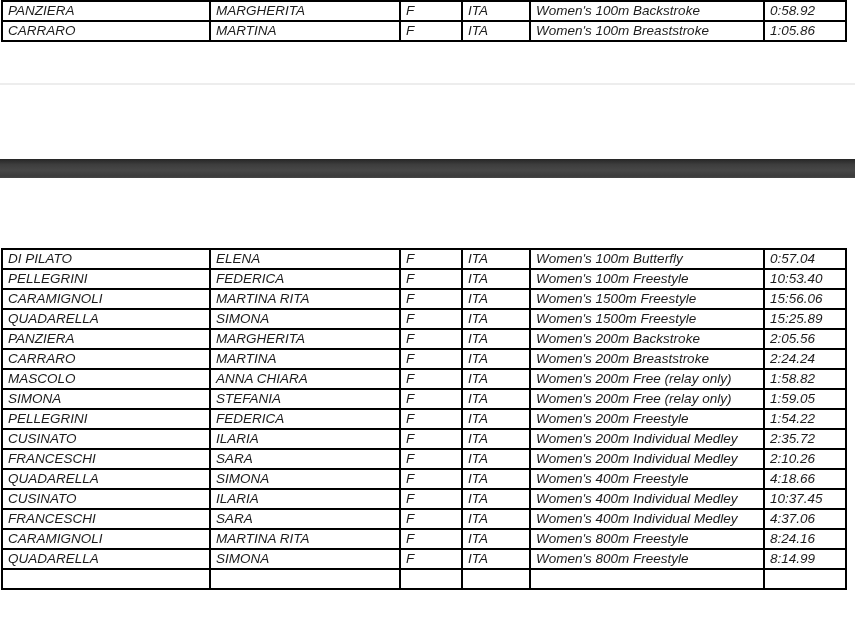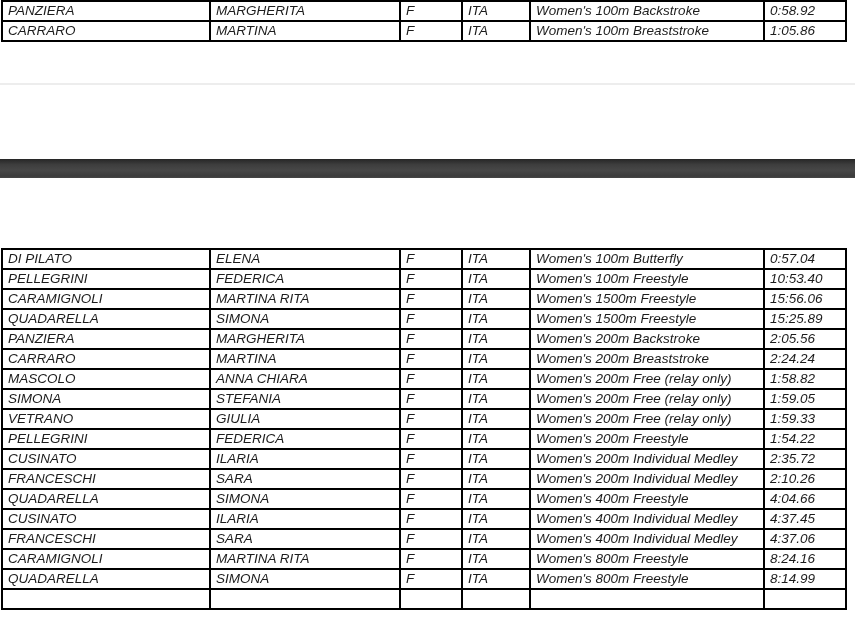--- a/index.html
+++ b/index.html
@@ -157,28 +157,20 @@
     </tr>
     <tr>
       <td>SIMONA</td>
       <td>STEFANIA</td>
       <td>F</td>
       <td>ITA</td>
       <td>Women's 200m Free (relay only)</td>
       <td>1:59.05</td>
     </tr>
     <tr>
-      <td>VETRANO</td>
-      <td>GIULIA</td>
-      <td>F</td>
-      <td>ITA</td>
-      <td>Women's 200m Free (relay only)</td>
-      <td>1:59.33</td>
-    </tr>
-    <tr>
       <td>PELLEGRINI</td>
       <td>FEDERICA</td>
       <td>F</td>
       <td>ITA</td>
       <td>Women's 200m Freestyle</td>
       <td>1:54.22</td>
     </tr>
     <tr>
       <td>CUSINATO</td>
       <td>ILARIA</td>
@@ -194,29 +186,29 @@
       <td>ITA</td>
       <td>Women's 200m Individual Medley</td>
       <td>2:10.26</td>
     </tr>
     <tr>
       <td>QUADARELLA</td>
       <td>SIMONA</td>
       <td>F</td>
       <td>ITA</td>
       <td>Women's 400m Freestyle</td>
-      <td>4:04.66</td>
+      <td>4:18.66</td>
     </tr>
     <tr>
       <td>CUSINATO</td>
       <td>ILARIA</td>
       <td>F</td>
       <td>ITA</td>
       <td>Women's 400m Individual Medley</td>
-      <td>4:37.45</td>
+      <td>10:37.45</td>
     </tr>
     <tr>
       <td>FRANCESCHI</td>
       <td>SARA</td>
       <td>F</td>
       <td>ITA</td>
       <td>Women's 400m Individual Medley</td>
       <td>4:37.06</td>
     </tr>
     <tr>

